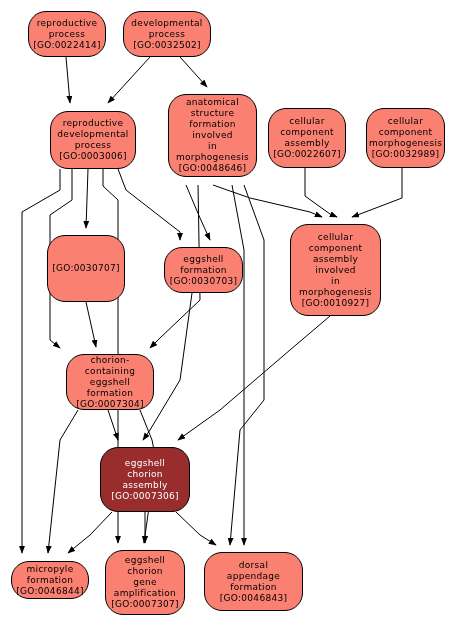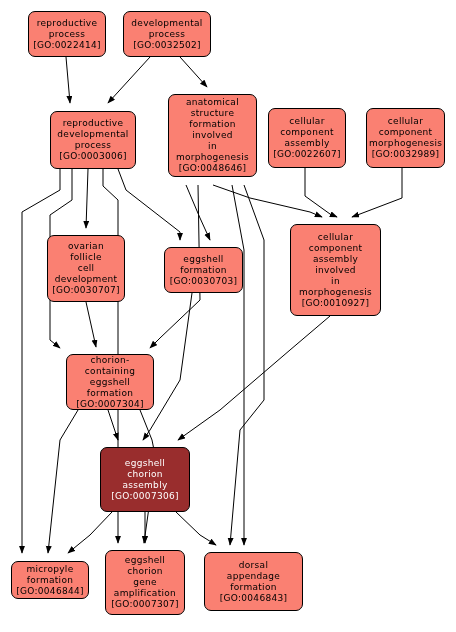--- a/index.html
+++ b/index.html
@@ -19,21 +19,21 @@
     position: absolute;
     left: 0;
     top: 0;
     width: 456px;
     height: 632px;
   }
   .go-node {
     position: absolute;
     box-sizing: border-box;
     border: 1px solid #000000;
-    border-radius: 7px;
+    border-radius: 18px;
     background: #fa8072;
     color: #000000;
     display: flex;
     flex-direction: column;
     align-items: center;
     justify-content: center;
     text-align: center;
     font-size: 9px;
     line-height: 11px;
     letter-spacing: 0.3px;
@@ -123,24 +123,20 @@
 assembly</span>
         <span class="goid">[GO:0022607]</span>
       </div>
       <div class="go-node" style="left: 366px; top: 108px; width: 79px; height: 60px;">
         <span class="lbl">cellular
 component
 morphogenesis</span>
         <span class="goid">[GO:0032989]</span>
       </div>
       <div class="go-node" style="left: 47px; top: 235px; width: 78px; height: 67px;">
-        <span class="lbl">ovarian
-follicle
-cell
-development</span>
         <span class="goid">[GO:0030707]</span>
       </div>
       <div class="go-node" style="left: 164px; top: 247px; width: 79px; height: 46px;">
         <span class="lbl">eggshell
 formation</span>
         <span class="goid">[GO:0030703]</span>
       </div>
       <div class="go-node" style="left: 290px; top: 224px; width: 91px; height: 92px;">
         <span class="lbl">cellular
 component

